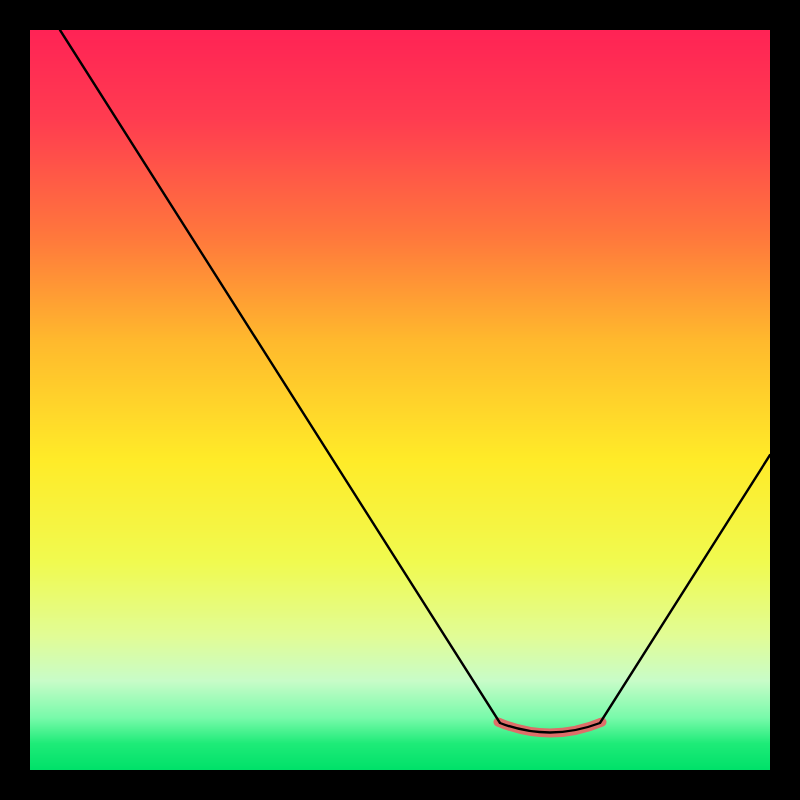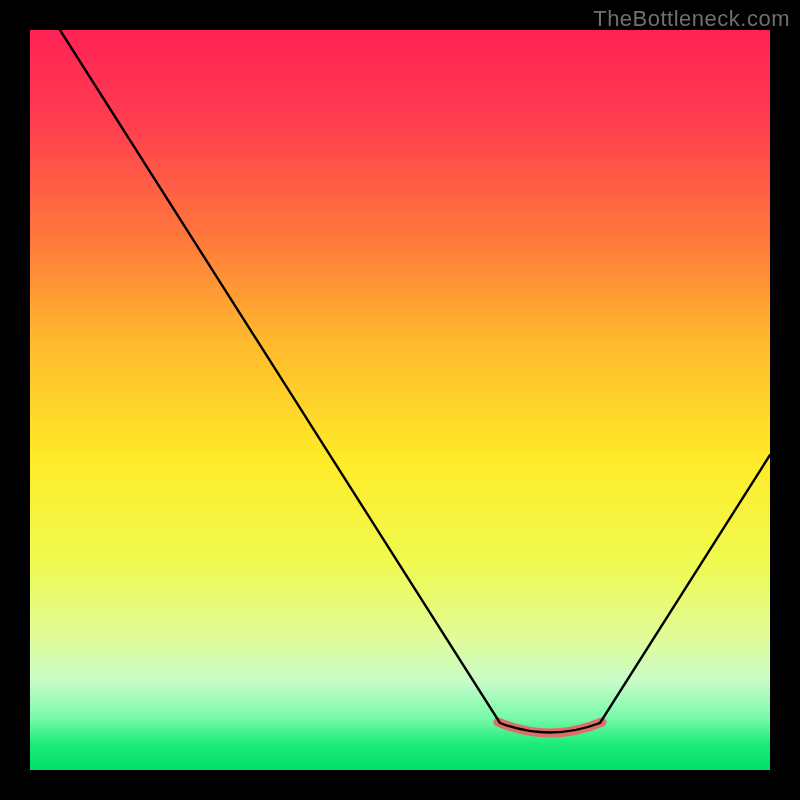--- a/index.html
+++ b/index.html
@@ -49,21 +49,20 @@
     top: 0;
     width: 740px;
     height: 740px;
     z-index: 5;
   }
 </style>
 </head>
 <body>
 
 <div class="stage">
-  <div class="watermark">TheBottleneck.com</div>
 
   <div class="plot" id="plot">
       <div class="band" style="top: 0px; background: rgb(255, 35, 85);"></div>
       <div class="band" style="top: 1px; background: rgb(255, 35, 85);"></div>
       <div class="band" style="top: 2px; background: rgb(255, 36, 85);"></div>
       <div class="band" style="top: 3px; background: rgb(255, 36, 85);"></div>
       <div class="band" style="top: 4px; background: rgb(255, 36, 85);"></div>
       <div class="band" style="top: 5px; background: rgb(255, 36, 85);"></div>
       <div class="band" style="top: 6px; background: rgb(255, 37, 85);"></div>
       <div class="band" style="top: 7px; background: rgb(255, 37, 85);"></div>

